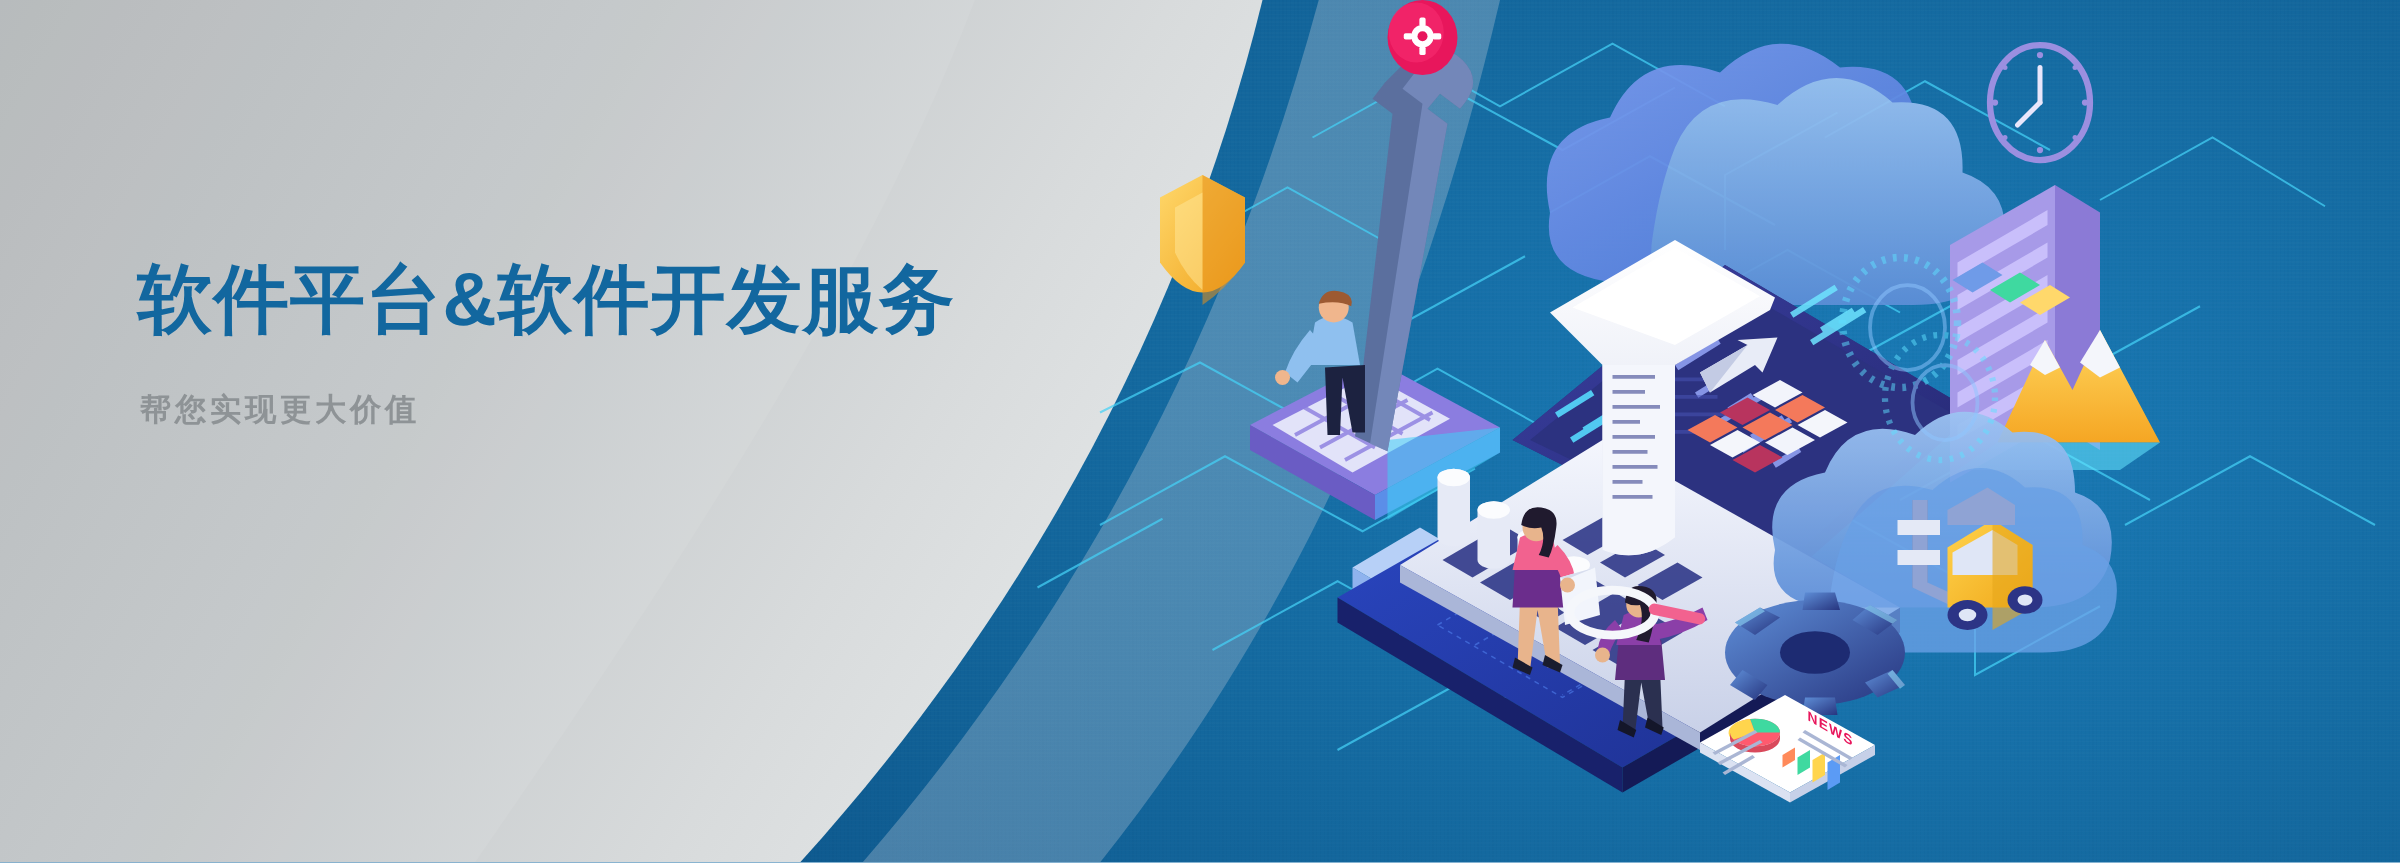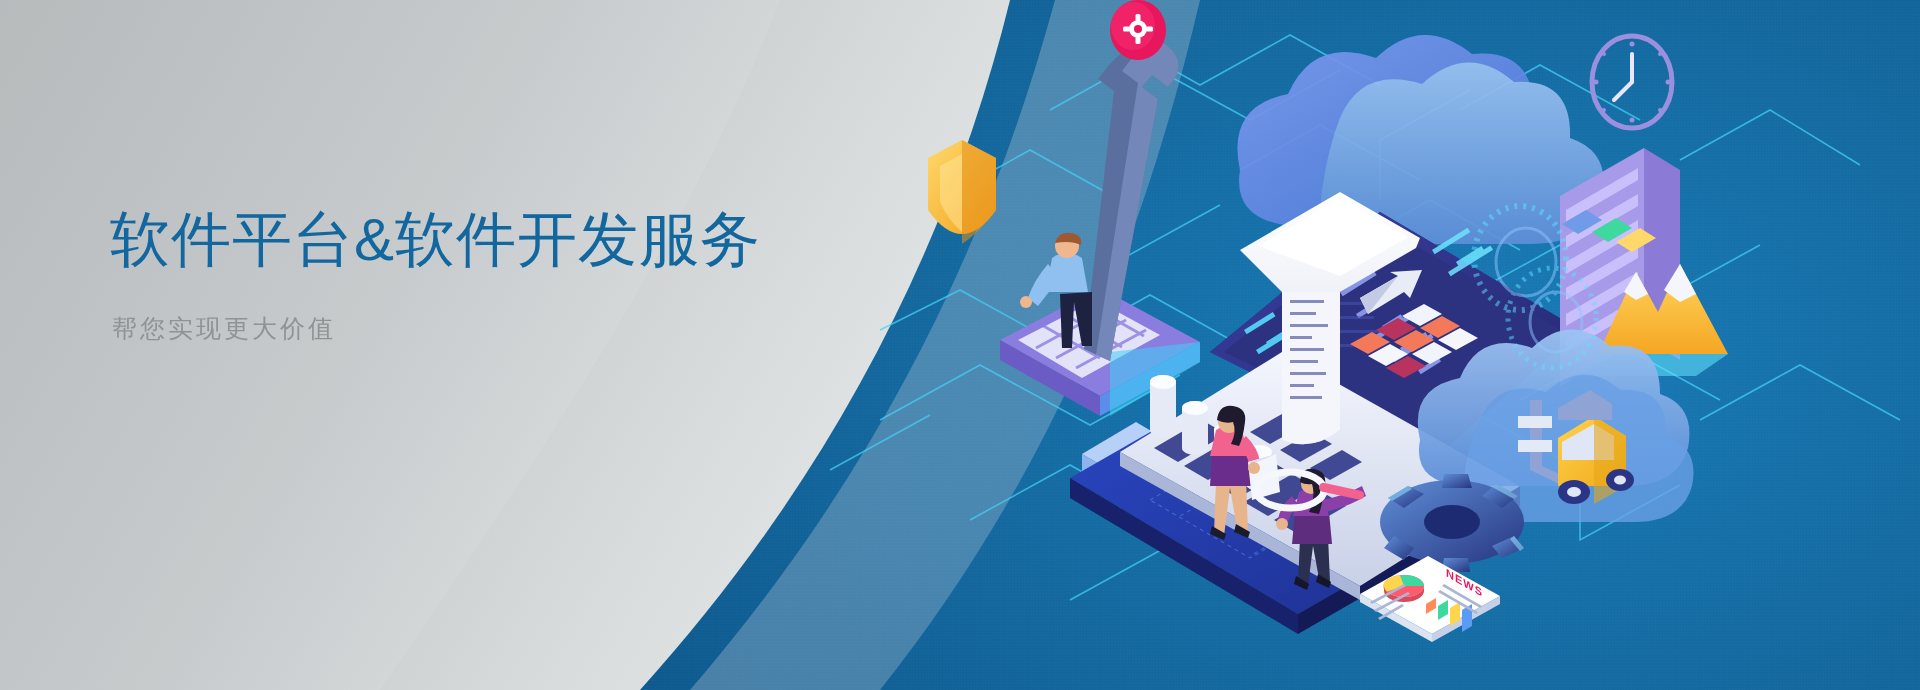--- a/index.html
+++ b/index.html
@@ -35,30 +35,30 @@
   .copy{
     position:absolute;
     left:110px; top:205px;
     width:760px;
     z-index:40;
   }
   .headline{
     margin:0;
     font-size:60px;
     line-height:1.15;
-    font-weight:400;
+    font-weight:700;
     letter-spacing:1px;
     color:#12679f;
     white-space:nowrap;
   }
   .subline{
     margin:38px 0 0 2px;
     font-size:25px;
     line-height:1.3;
-    font-weight:400;
+    font-weight:700;
     letter-spacing:3px;
     color:#8e9396;
   }
 
   
   .art{position:absolute; left:820px; top:0; width:1100px; height:690px; z-index:20;}
   .art svg{display:block; width:1100px; height:690px;}
 </style>
 </head>
 <body>

